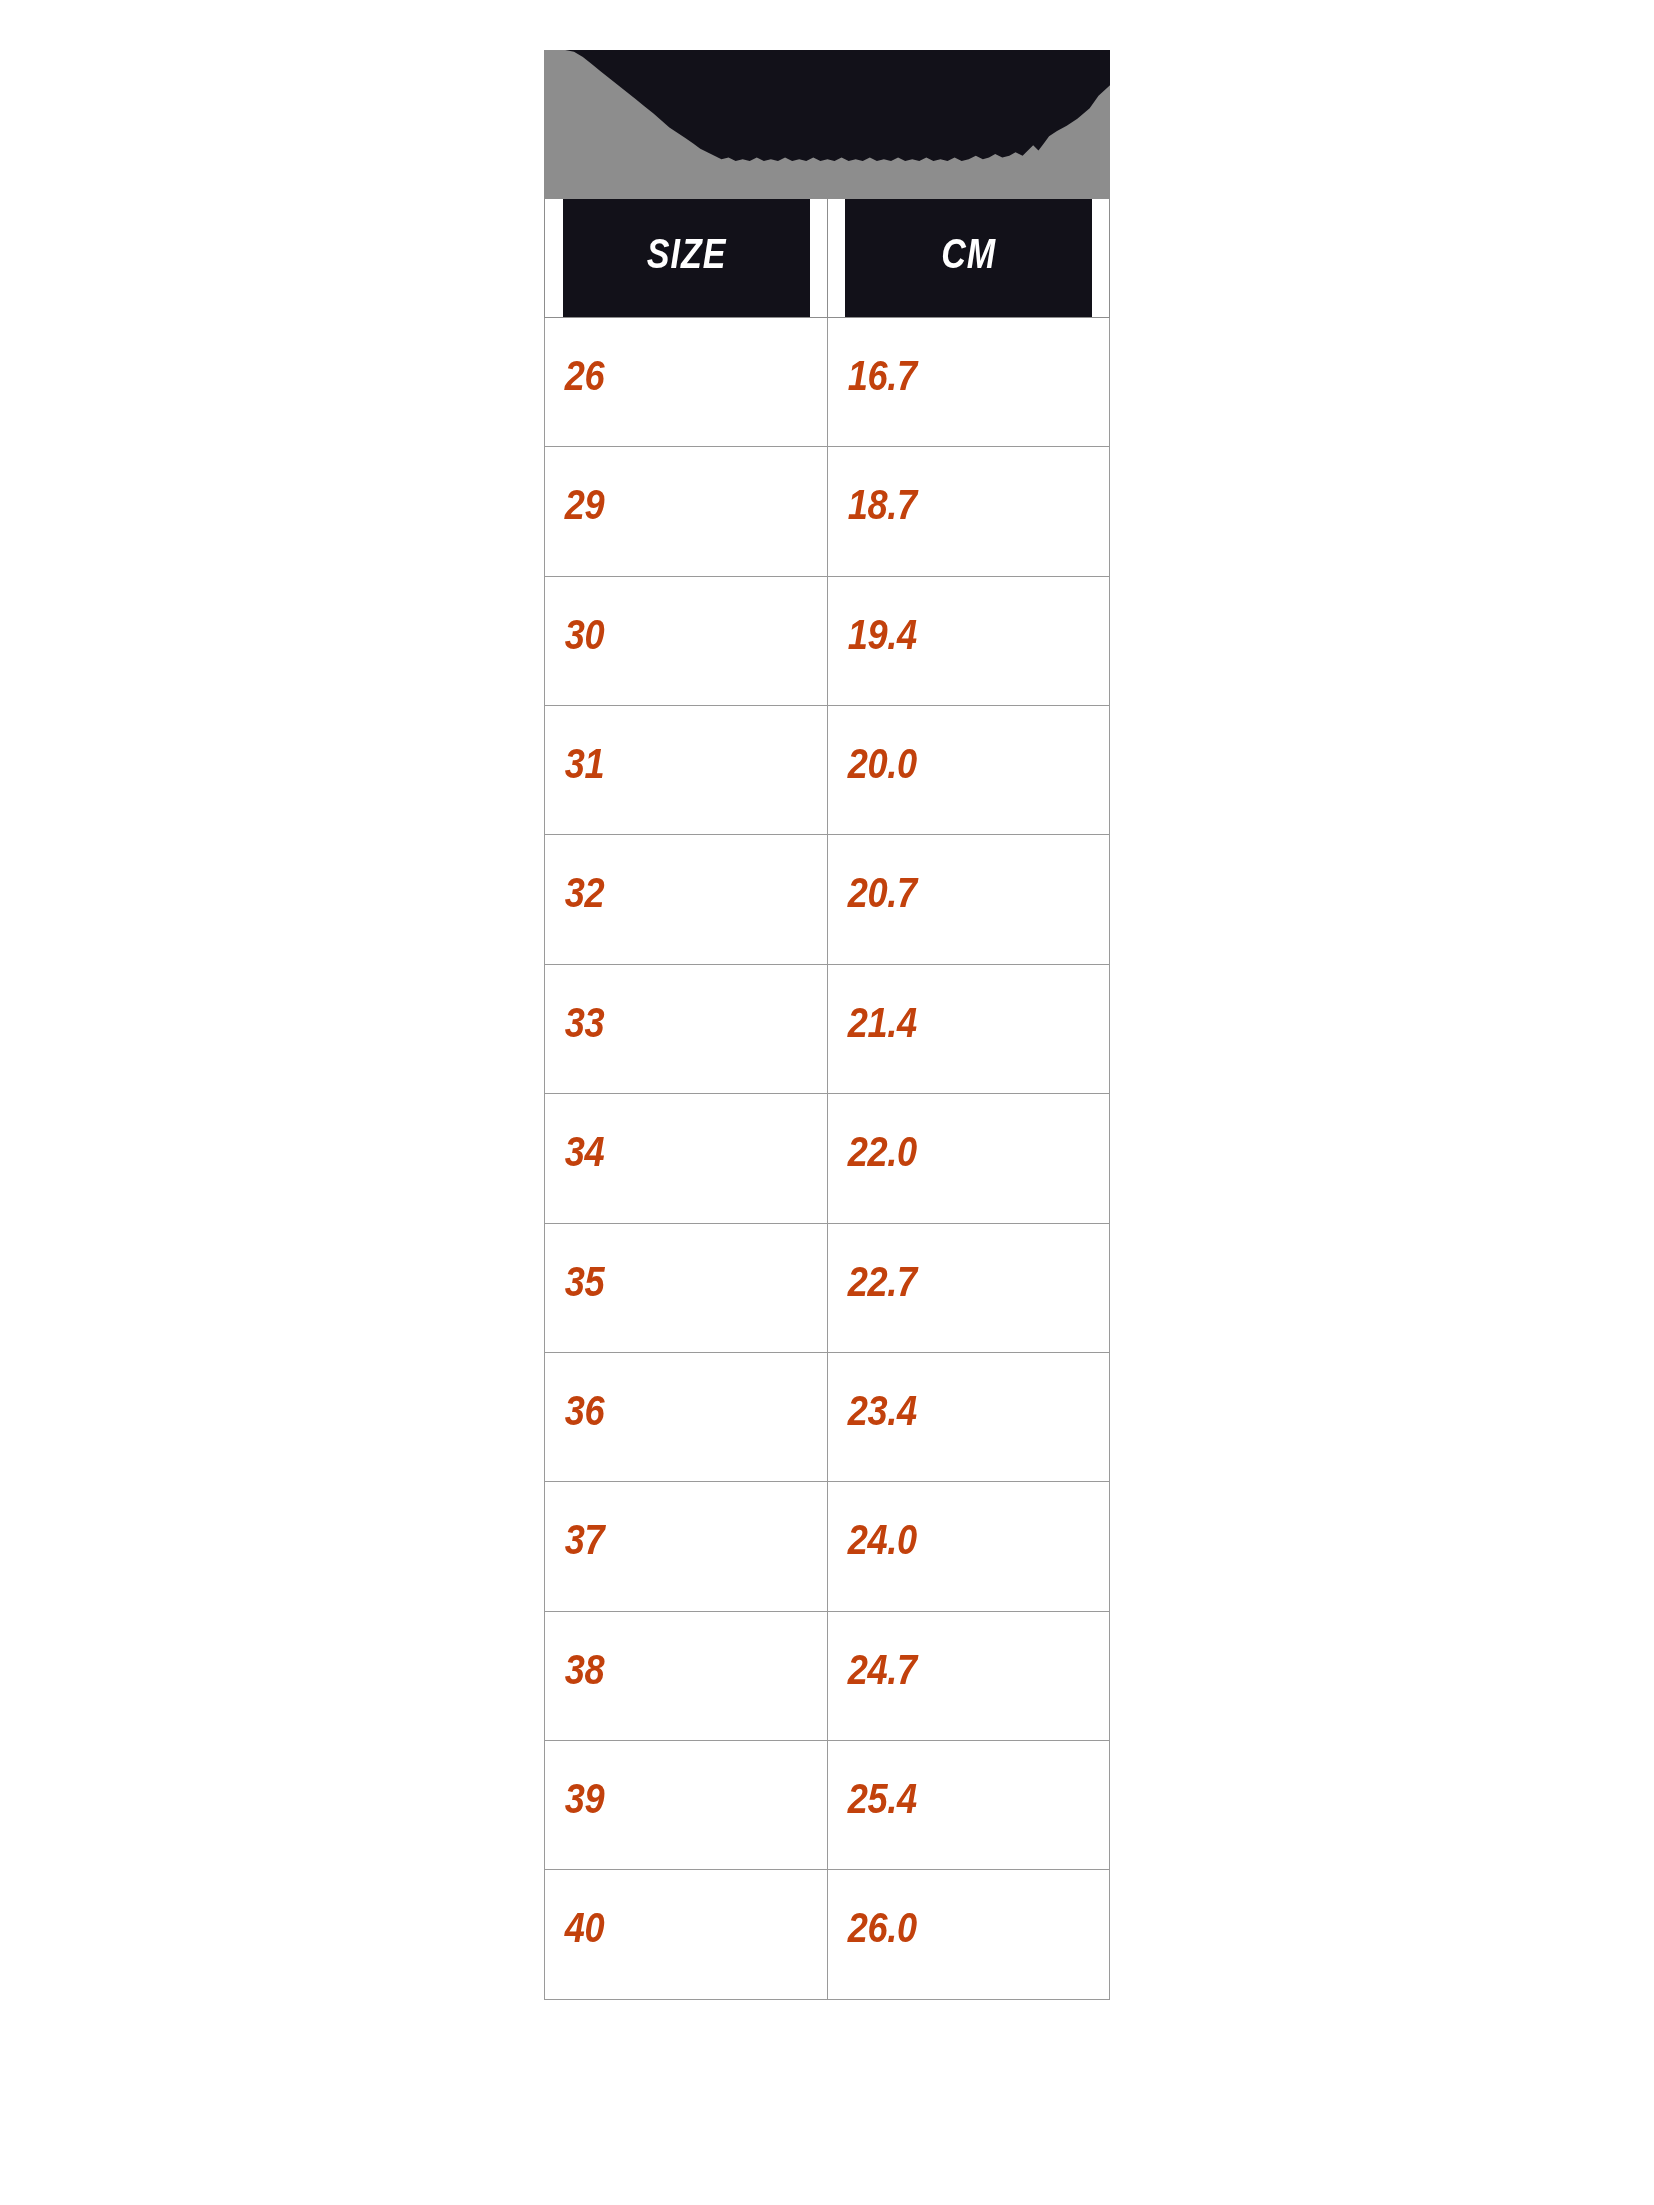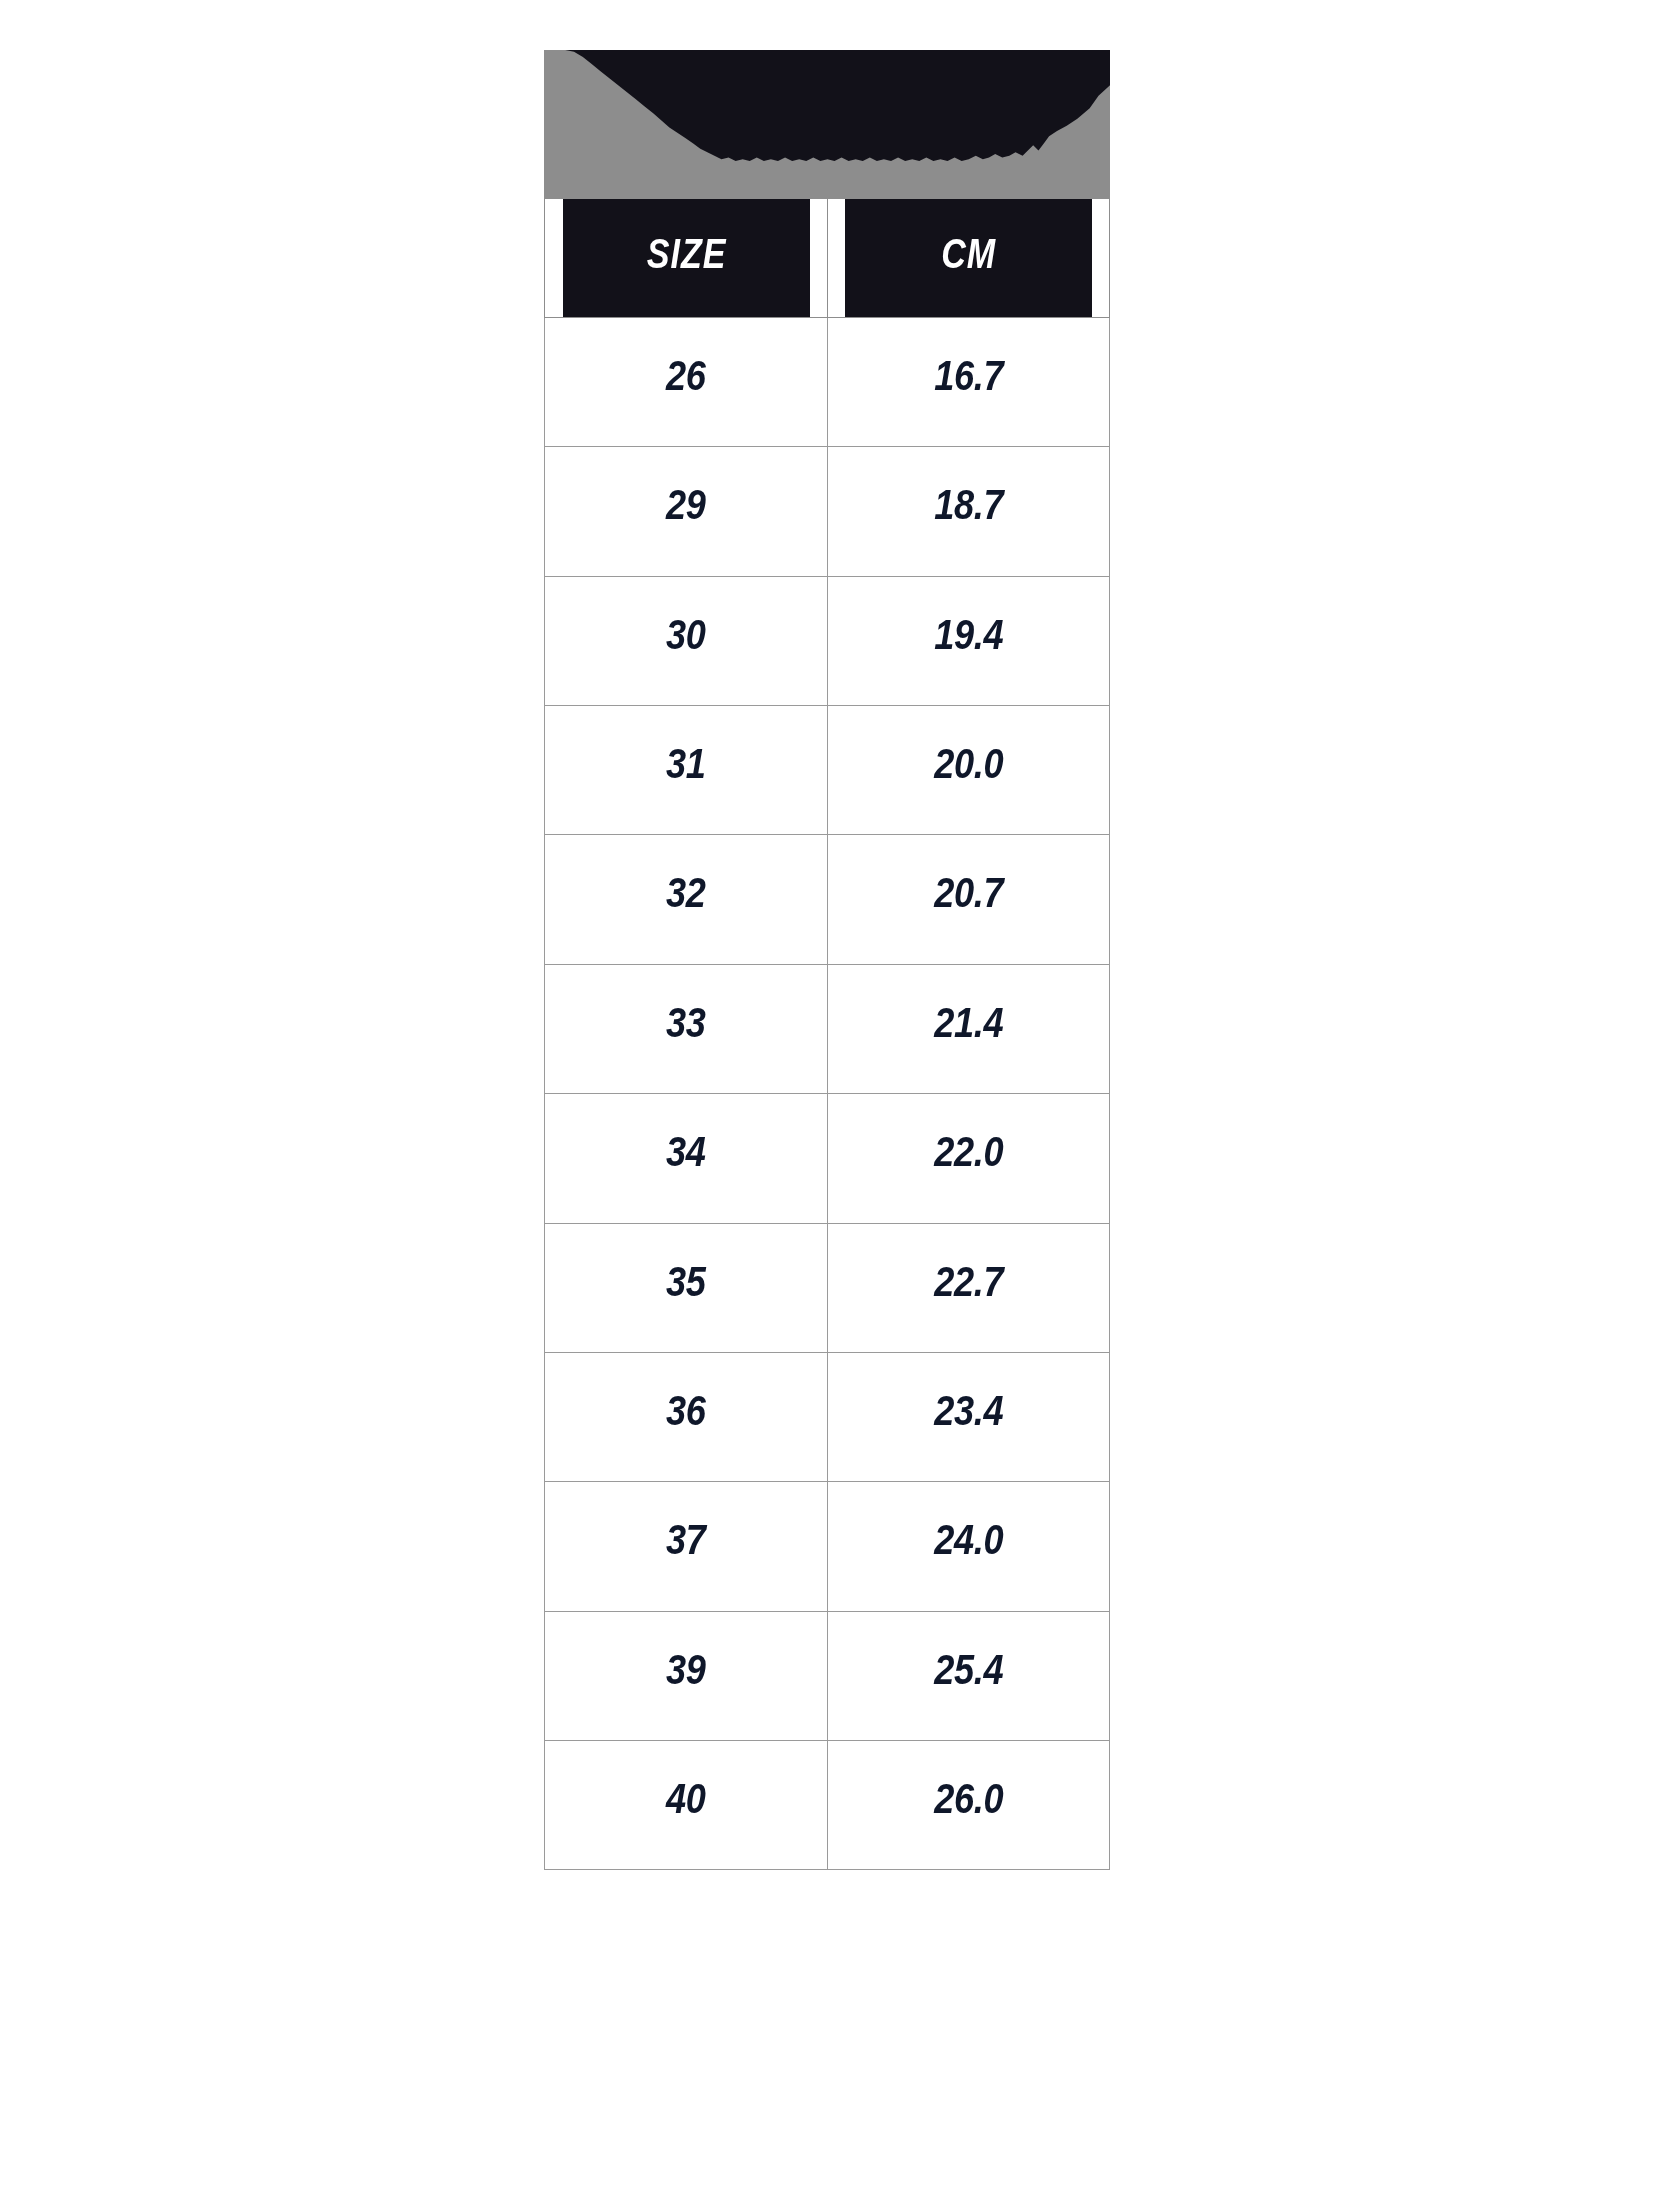--- a/index.html
+++ b/index.html
@@ -70,25 +70,24 @@
     font-stretch: condensed;
     transform: scaleX(0.88);
   }
   #size-table thead th .hcell {
     display: block;
     transform: scaleX(0.9);
   }
 
   #size-table tbody td {
     background: #ffffff;
-    color: #0f172a;
+    color: #c2410c;
     height: 116px;
     font-size: 42px;
     font-weight: bold;
-    text-align: center;
     vertical-align: middle;
     padding: 0 0 12.4px 0;
     border: 0.9px solid #9a9a9a;
     font-stretch: condensed;
   }
   #size-table tbody td .dcell {
     display: block;
     transform: scaleX(0.86);
     letter-spacing: -0.4px;
   }
@@ -212,20 +211,28 @@
         <tr>
           <td>
             <span class="dcell">37</span>
           </td>
           <td>
             <span class="dcell">24.0</span>
           </td>
         </tr>
         <tr>
           <td>
+            <span class="dcell">38</span>
+          </td>
+          <td>
+            <span class="dcell">24.7</span>
+          </td>
+        </tr>
+        <tr>
+          <td>
             <span class="dcell">39</span>
           </td>
           <td>
             <span class="dcell">25.4</span>
           </td>
         </tr>
         <tr>
           <td>
             <span class="dcell">40</span>
           </td>

